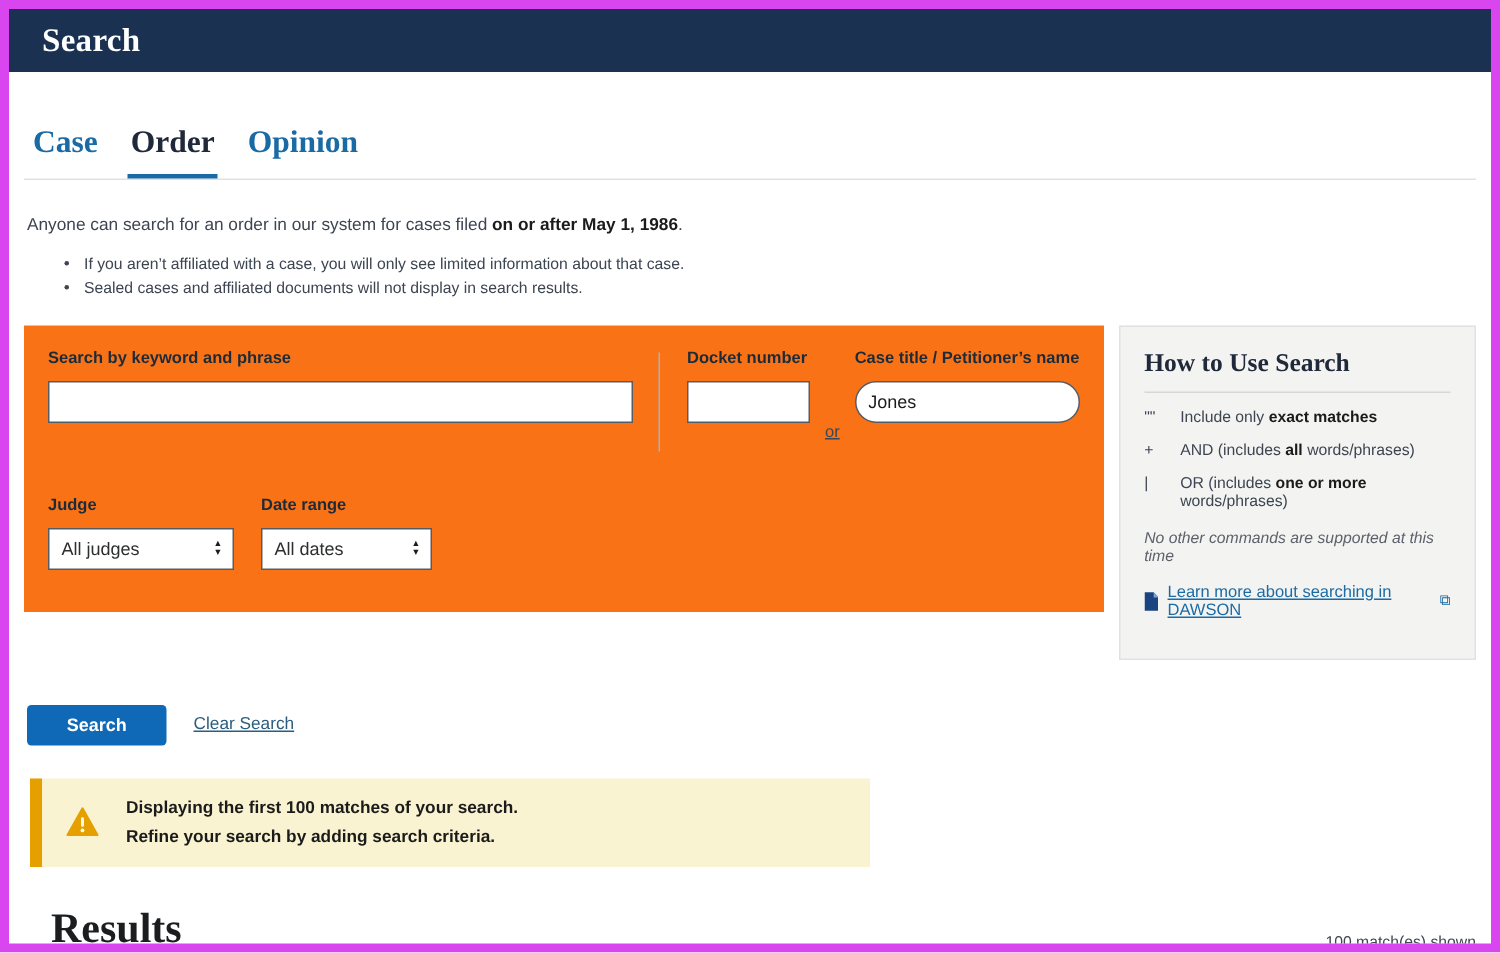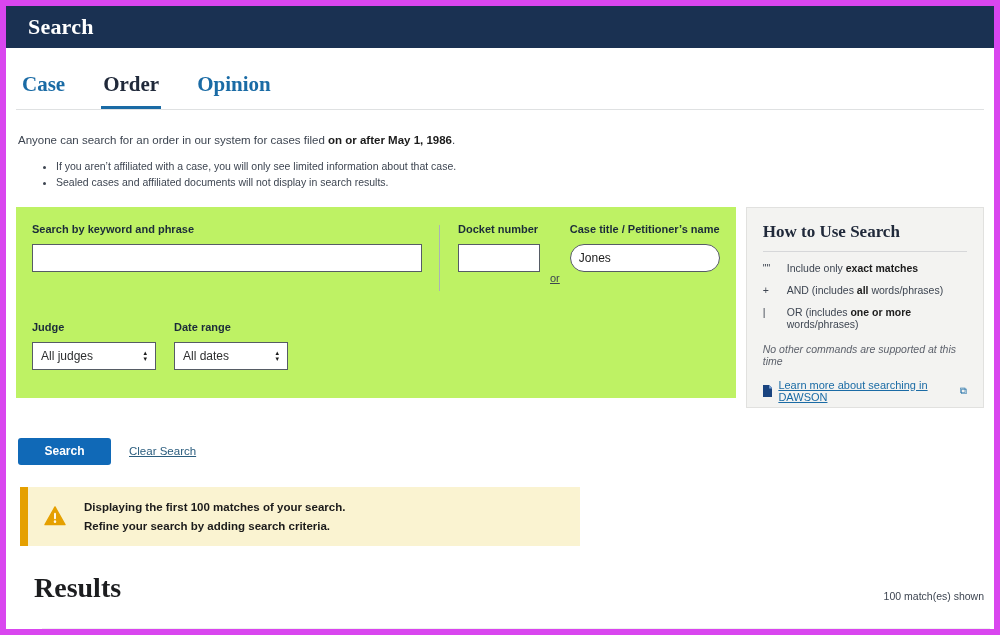--- a/index.html
+++ b/index.html
@@ -19,45 +19,45 @@
     padding: 0 22px;
   }
   .app-header h1 {
     font-family: "Liberation Serif", serif;
     font-size: 22px; font-weight: 700; color: #ffffff;
     letter-spacing: 0.2px;
   }
   .content { padding: 0 10px; }
   
   .tab-row {
-    margin-top: 22px;
+    margin-top: 32px;
     padding: 0 4px;
     border-bottom: 1px solid #dfe1e2;
-    display: flex; gap: 34px;
+    display: flex; gap: 18px;
   }
   .tab {
     font-family: "Liberation Serif", serif;
     font-size: 21px; font-weight: 700;
     color: #1a6ba5;
     padding: 2px 2px 9px 2px;
     cursor: pointer;
     border-bottom: 3px solid transparent;
   }
   .tab.active {
     color: #20293a;
     border-bottom: 3px solid #1a6ba5;
   }
   
   .intro { margin: 24px 2px 0 2px; font-size: 11.5px; color: #3d4551; }
   .intro b, .bullets b { color: #1b1b1b; }
   .bullets { margin: 12px 0 0 40px; font-size: 10.5px; line-height: 1.55; color: #3d4551; }
   
   .form-zone { margin-top: 16px; display: flex; align-items: flex-start; gap: 10px; }
   .search-form {
-    width: 720px; background: #bef264; padding: 16px 16px 28px 16px;
+    width: 720px; background: #f97316; padding: 16px 16px 28px 16px;
   }
   .field-label { font-size: 11px; font-weight: 700; color: #1b2b3a; margin-bottom: 9px; }
   .row1 { display: flex; align-items: flex-start; }
   .text-input {
     height: 28px; border: 1px solid #565c65; background: #fff;
     font-family: "Liberation Sans", sans-serif; font-size: 12px; color: #1b1b1b;
     padding: 0 8px; outline: none; display: block;
   }
   .kw-input { width: 390px; }
   .vdivider { width: 1px; background: #aab2b8; height: 66px; margin: 2px 18px 0 17px; }
@@ -70,21 +70,21 @@
     display: flex; align-items: center; justify-content: space-between;
     padding: 0 8px; cursor: pointer;
   }
   .select .sel-val { font-size: 12px; color: #2d2e2f; }
   .sel-judge { width: 124px; }
   .sel-dates { width: 114px; }
   .arrows { display: flex; flex-direction: column; line-height: 6px; font-size: 7px; color: #1b1b1b; }
   
   .help-panel {
     width: 248px; background: #f3f3f1; border: 1px solid #e1e1df;
-    padding: 14px 16px 4px 16px;
+    padding: 14px 16px 26px 16px;
   }
   .help-title {
     font-family: "Liberation Serif", serif;
     font-size: 17px; font-weight: 700; color: #20293a;
     padding-bottom: 9px; border-bottom: 1px solid #d6d7d9;
   }
   .help-rule { display: flex; margin-top: 10px; font-size: 10.5px; color: #3d4551; }
   .help-rule .sym { width: 24px; flex: none; color: #3d4551; }
   .help-rule b { color: #1b1b1b; }
   .help-note { margin-top: 13px; font-size: 10.5px; font-style: italic; color: #5c616b; }

